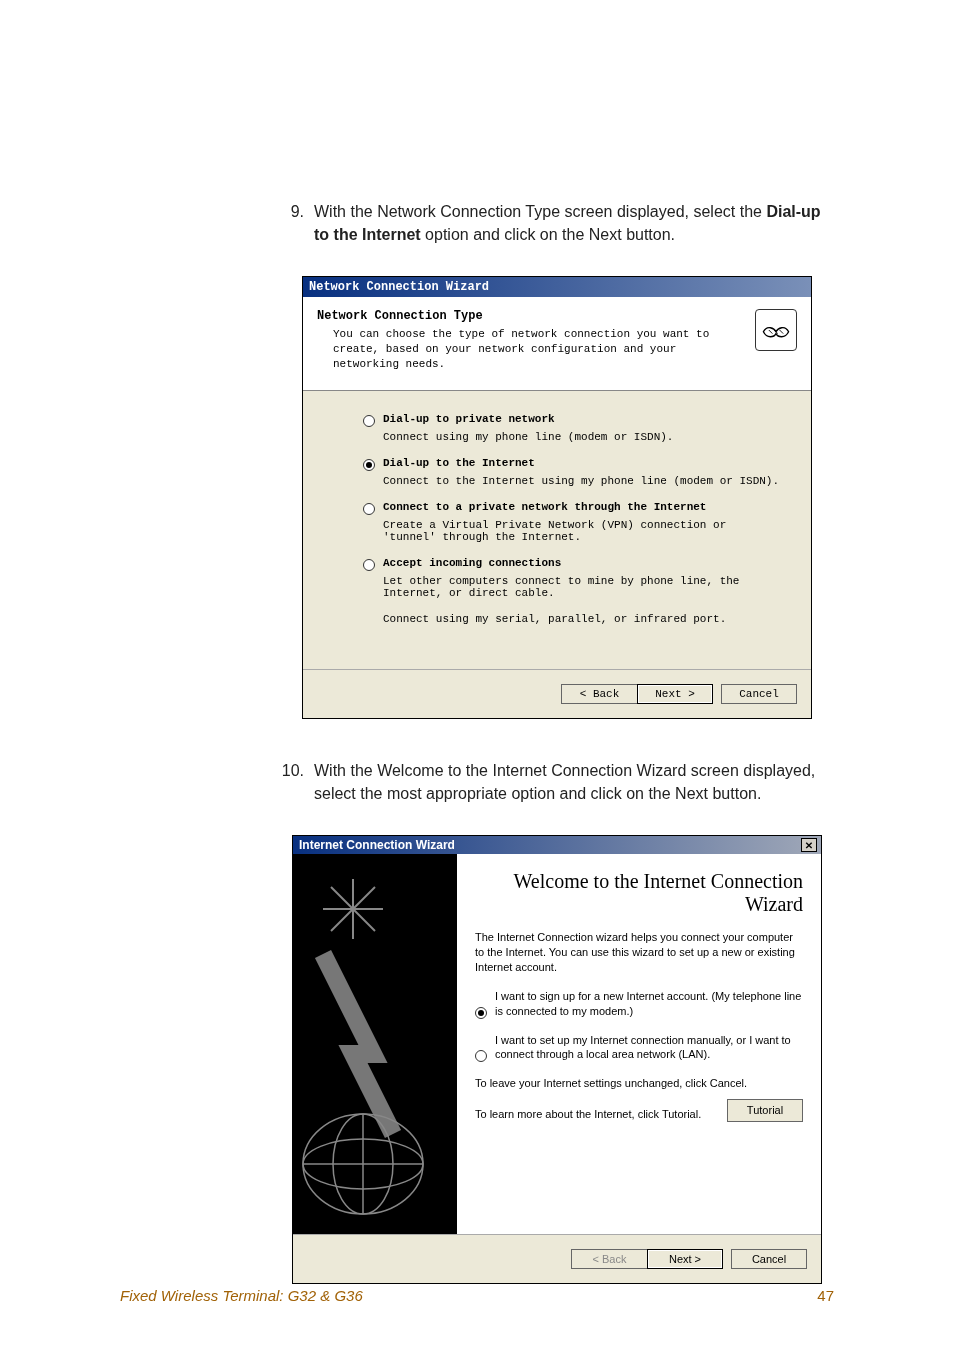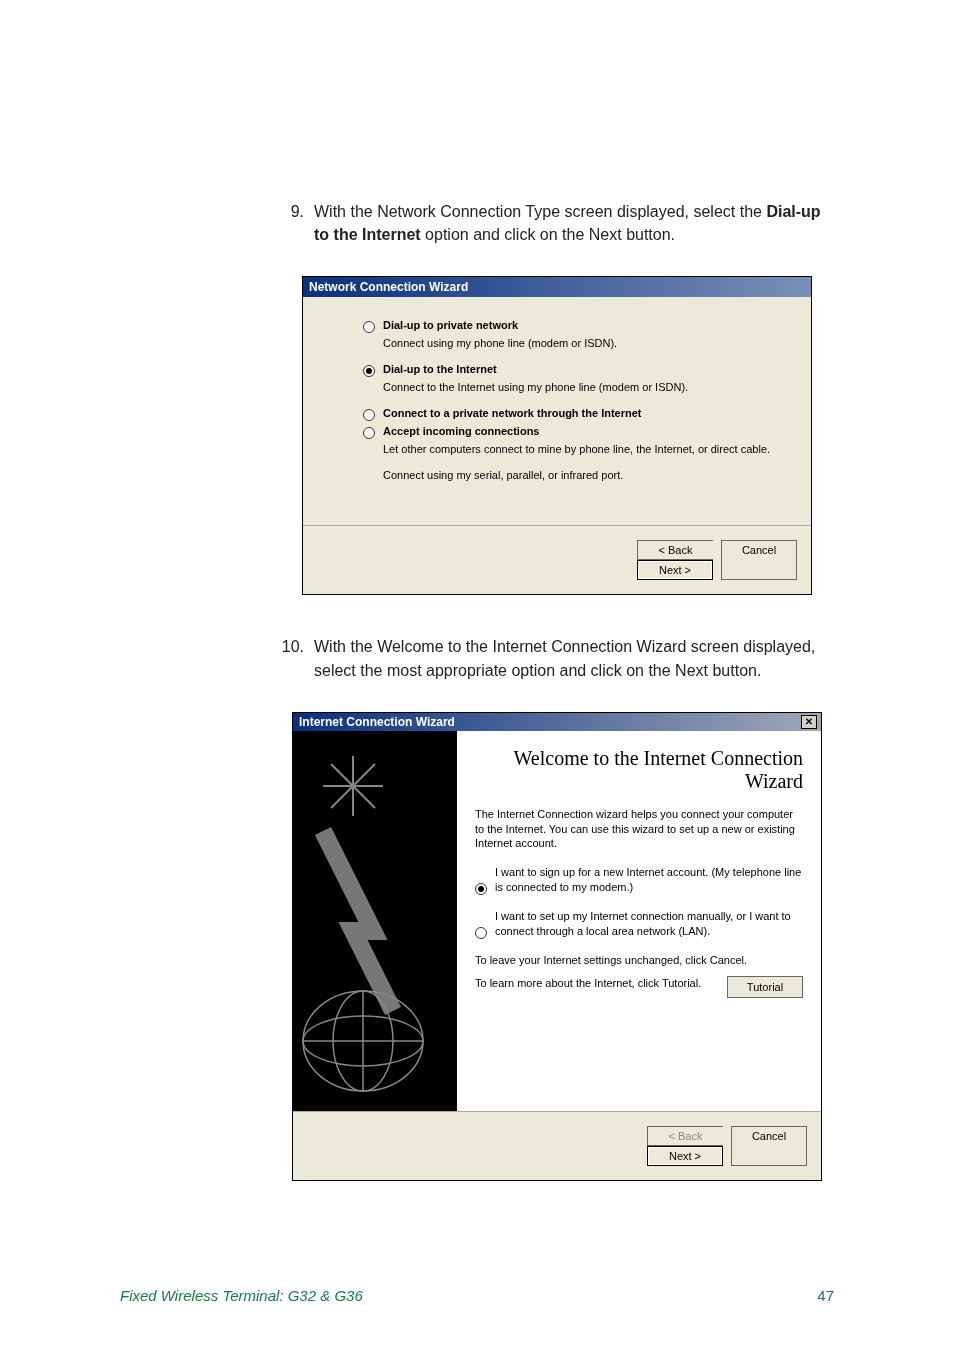--- a/index.html
+++ b/index.html
@@ -25,21 +25,21 @@
   .step-num { width: 34px; text-align: right; padding-right: 10px; }
   .step-text { flex: 1; }
   .bold { font-weight: bold; }
 
   
   .wiz1 {
     width: 510px;
     margin: 0 auto 40px auto;
     border: 1px solid #000;
     background: #c4b5fd;
-    font-family: Liberation Sans, sans-serif;
+    font-family: Liberation Mono, monospace;
   }
   .wiz1-titlebar {
     background: linear-gradient(to right, #083080, #7a90b8);
     color: #fff;
     font-weight: bold;
     font-size: 12px;
     padding: 3px 6px;
   }
   .wiz1-header {
     background: #fff;
@@ -86,21 +86,21 @@
   .btn {
     min-width: 76px;
     font-size: 11px;
     padding: 3px 10px;
     background: #ece9d8;
     border: 1px solid #666;
     text-align: center;
   }
   .btn.default { border: 1px solid #000; box-shadow: inset 0 0 0 1px #fff; }
   .btn.disabled { color: #888; }
-  .btn-group { display: flex; flex-direction: column; }
+  .btn-group { display: flex; }
   .btn-group .btn:first-child { border-right: none; }
 
   
   .wiz2 {
     width: 530px;
     margin: 0 auto;
     border: 1px solid #000;
     font-family: Tahoma, Arial, sans-serif;
     background: #84cc16;
   }
@@ -144,68 +144,81 @@
     font-size: 20px;
     line-height: 1.15;
     margin-bottom: 14px;
     text-align: right;
   }
   .wiz2-intro { margin-bottom: 14px; }
   .wiz2-opt { display: flex; margin-bottom: 14px; align-items: flex-end; }
   .wiz2-opt .radio { margin-top: 1px; }
   .wiz2-opt-text { flex: 1; }
   .wiz2-note { margin-bottom: 8px; }
-  .wiz2-tutrow { display: flex; justify-content: space-between; align-items: flex-start; margin-bottom: 30px; }
+  .wiz2-tutrow { display: flex; justify-content: space-between; align-items: flex-end; margin-bottom: 30px; }
 
   .page-footer {
     position: absolute;
     bottom: 48px;
     left: 120px;
     right: 120px;
     display: flex;
     justify-content: space-between;
     font-style: italic;
     font-size: 15px;
-    color: #15803d;
+    color: #a16207;
   }
   .page-footer .pnum { font-style: normal; }
 </style>
 </head>
 <body>
 
 <div class="page">
 
   <div class="step-block">
     <div class="step-line">
       <div class="step-num">9.</div>
       <div class="step-text">
         <span>With the Network Connection Type screen displayed, select the </span><span class="bold">Dial-up to the Internet</span><span> option and click on the Next button.</span>
       </div>
     </div>
   </div>
 
   <div class="wiz1">
     <div class="wiz1-titlebar">Network Connection Wizard</div>
+    <div class="wiz1-header">
+      <div class="wiz1-header-left">
+        <div class="wiz1-header-title">Network Connection Type</div>
+        <div class="wiz1-header-sub">You can choose the type of network connection you want to create, based on your network configuration and your networking needs.</div>
+      </div>
+      <div class="wiz1-header-icon">
+        <svg viewBox="0 0 40 40" width="36" height="36">
+          <path d="M6 22 C10 14, 18 18, 20 22 C22 18, 30 14, 34 22 C30 30, 22 28, 20 24 C18 28, 10 30, 6 22 Z" fill="none" stroke="#000" stroke-width="1.5"></path>
+          <path d="M12 20 L16 24 M18 20 L22 24 M24 20 L28 24" stroke="#000" stroke-width="1"></path>
+        </svg>
+      </div>
+    </div>
     <div class="wiz1-body">
       <div class="opt-row">
           <div class="radio"></div>
           <div class="opt-title">Dial-up to private network</div>
         </div>
       <div class="opt-desc">Connect using my phone line (modem or ISDN).</div>
 
       <div class="opt-row">
           <div class="radio selected"></div>
           <div class="opt-title">Dial-up to the Internet</div>
         </div>
       <div class="opt-desc">Connect to the Internet using my phone line (modem or ISDN).</div>
 
       <div class="opt-row">
           <div class="radio"></div>
           <div class="opt-title">Connect to a private network through the Internet</div>
         </div>
+      <div class="opt-desc">Create a Virtual Private Network (VPN) connection or 'tunnel' through the Internet.</div>
 
       <div class="opt-row">
           <div class="radio"></div>
           <div class="opt-title">Accept incoming connections</div>
         </div>
       <div class="opt-desc">Let other computers connect to mine by phone line, the Internet, or direct cable.</div>
 
       <div class="opt-desc">Connect using my serial, parallel, or infrared port.</div>
     </div>
     <div class="wiz-footer">

